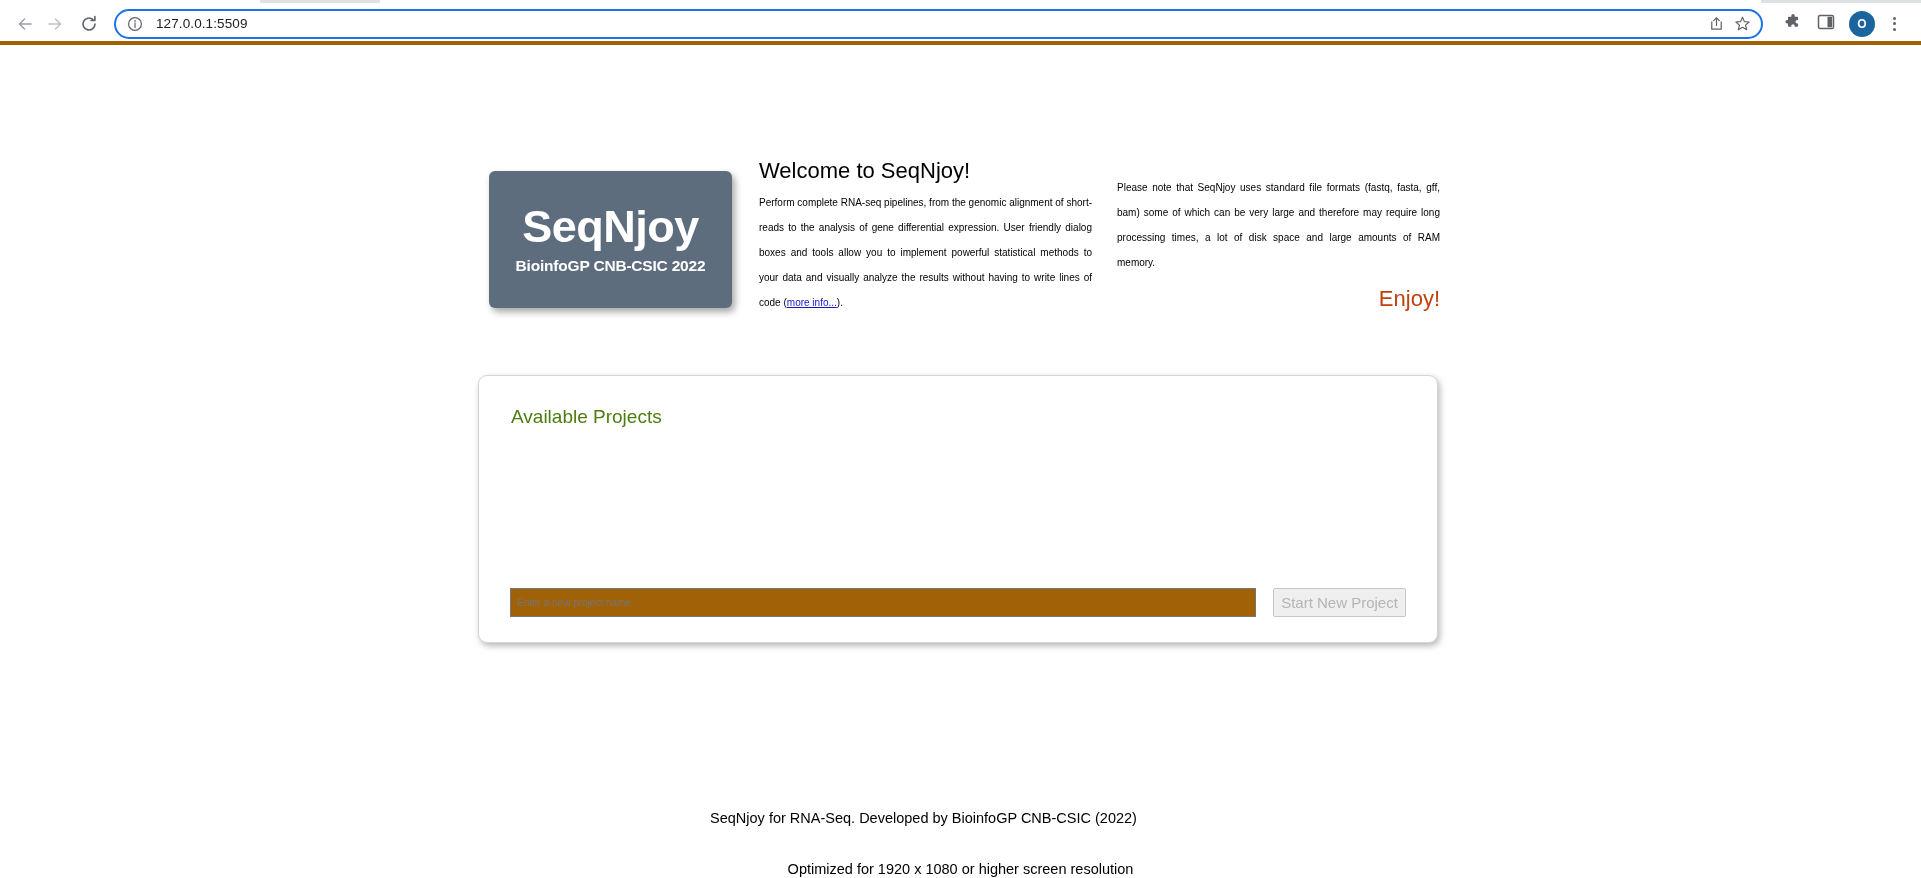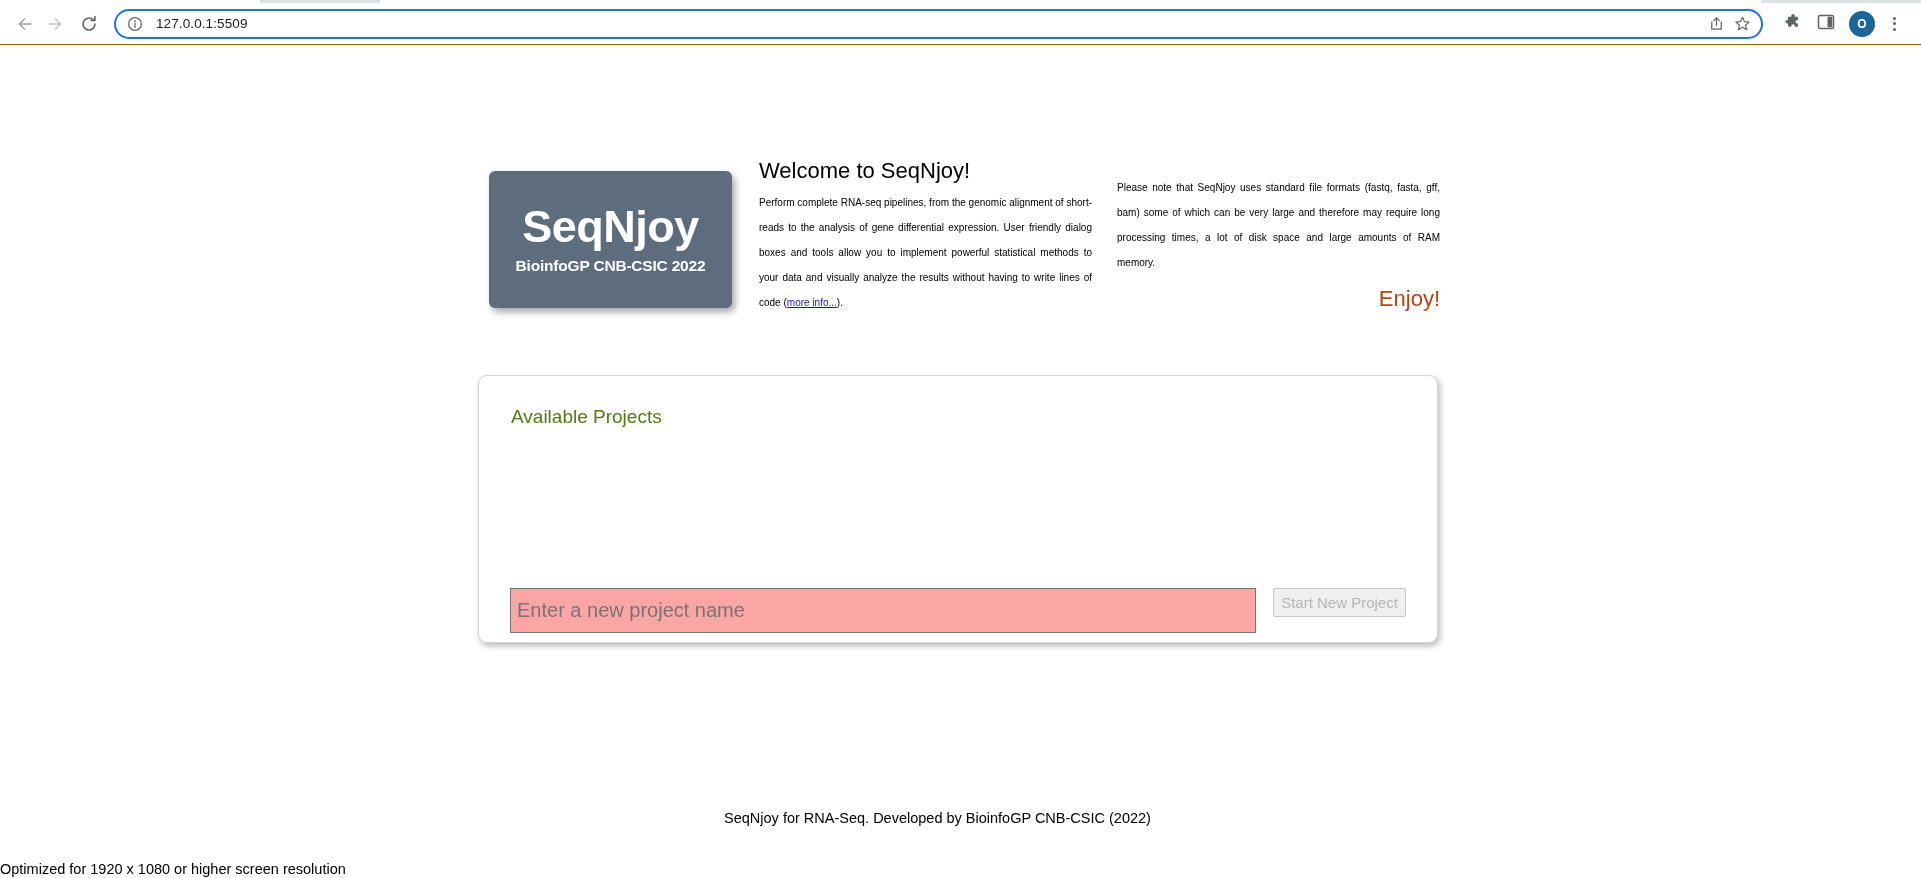--- a/index.html
+++ b/index.html
@@ -13,21 +13,21 @@
     background: #ffffff;
     font-family: "Liberation Sans", sans-serif;
   }
 
   
   #browser-chrome {
     position: relative;
     width: 1921px;
     height: 45px;
     background: #ffffff;
-    border-bottom: 1px solid #a16207;
+    border-bottom: 4px solid #a16207;
   }
   #tabstrip-sliver {
     position: absolute;
     top: 0; left: 0;
     width: 1921px;
     height: 3px;
     background: #ffffff;
   }
   #tabstrip-sliver .tab-edge {
     position: absolute;
@@ -242,26 +242,26 @@
     position: absolute;
     left: 31px;
     bottom: 25px;
     right: 31px;
     height: 29px;
     display: flex;
     align-items: stretch;
   }
   #project-name-input {
     flex: 1 1 auto;
-    height: 45px;
+    height: 29px;
     border: 1px solid #767676;
     border-radius: 0;
-    background: #fca5a5;
+    background: #a16207;
     font-family: "Liberation Sans", sans-serif;
-    font-size: 20px;
+    font-size: 10px;
     color: #000000;
     padding: 0 6px;
     outline: none;
     min-width: 0;
   }
   #project-name-input::placeholder {
     color: #757575;
     opacity: 1;
   }
   #start-project-btn {
@@ -276,29 +276,30 @@
     font-family: "Liberation Sans", sans-serif;
     font-size: 15px;
     cursor: default;
     padding: 0;
   }
 
   
   #footer-line1 {
     position: absolute;
     top: 765px;
-    left: 14px; width: 1847px;
+    left: 0; width: 1847px;
     text-align: center;
     font-size: 14.5px;
     color: #000000;
   }
   #footer-line2 {
     position: absolute;
     top: 816px;
     left: 0; width: 1921px;
+    text-align: center;
     font-size: 14.5px;
     color: #000000;
   }
 </style>
 </head>
 <body>
 
 <div id="browser-chrome">
 
   <div id="tabstrip-sliver">

